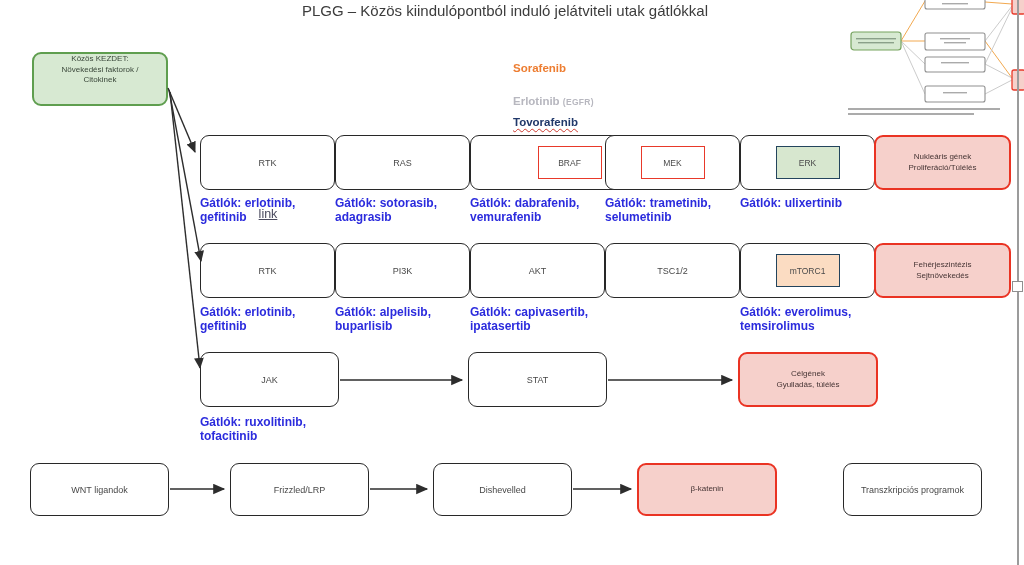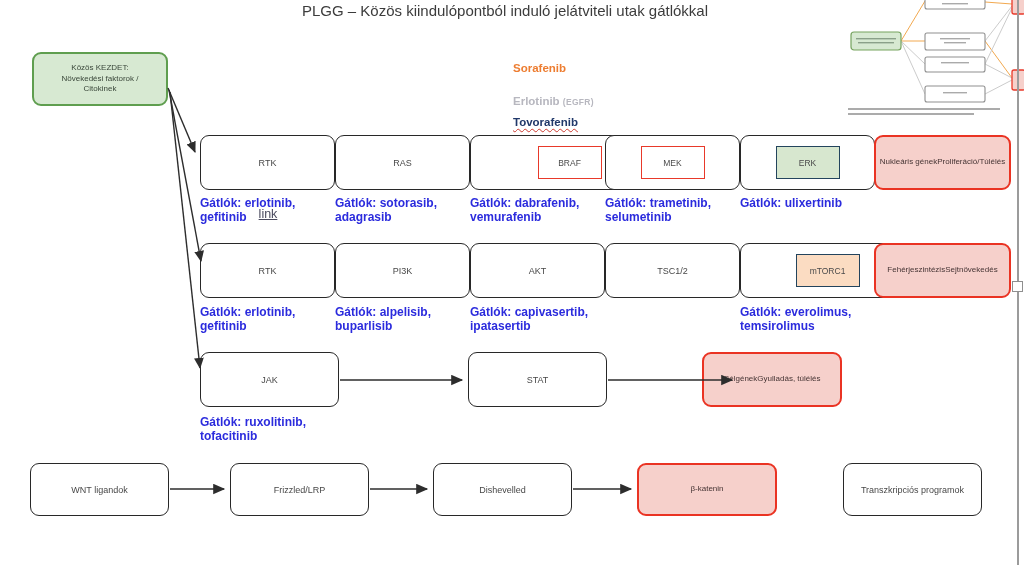--- a/index.html
+++ b/index.html
@@ -2,27 +2,27 @@
 <html><head>
 <meta charset="utf-8">
 <style>
   html,body{margin:0;padding:0;background:#ffffff;font-family:"Liberation Sans",sans-serif;}
   .canvas{position:relative;width:1024px;height:565px;background:#fff;overflow:hidden;}
   .title{position:absolute;left:0;top:2px;width:1010px;text-align:center;font-size:15px;color:#3c3c3c;}
 
   
   .startbox{position:absolute;left:32px;top:52px;width:132px;height:50px;background:#d7e9d2;
     border:2.2px solid #5f9e4f;border-radius:9px;display:flex;flex-direction:column;align-items:center;
-    justify-content:center;font-size:8px;color:#394639;text-align:center;line-height:10.5px;}
+    justify-content:flex-start;font-size:8px;color:#394639;text-align:center;line-height:10.5px;}
 
   
   .cell{position:absolute;height:53px;background:#fff;border:1.6px solid #282828;border-radius:9px;
     display:flex;align-items:center;justify-content:center;font-size:9px;color:#484848;z-index:2;}
   .endbox{position:absolute;height:51px;background:#f6d0cb;border:2.4px solid #ea3323;border-radius:9px;
-    display:flex;align-items:center;justify-content:center;font-size:8px;
+    display:flex;flex-direction:column;align-items:center;justify-content:center;font-size:8px;
     color:#453434;line-height:10.5px;text-align:center;z-index:3;}
   .inner{border:1.8px solid #e8392a;background:#fff;width:62px;height:31px;display:flex;align-items:center;
     justify-content:center;font-size:8.5px;color:#4a4a4a;}
   .inner.green{border-color:#23445d;background:#d7e7cf;}
   .inner.peach{border-color:#23445d;background:#fbdcc2;}
 
   .inh{position:absolute;width:136px;text-align:left;font-size:12px;font-weight:700;color:#2b2bdd;z-index:4;}
   .linktext{position:absolute;width:136px;text-align:center;font-size:12.5px;color:#4a4a5e;
     text-decoration:underline;z-index:4;cursor:pointer;}
 
@@ -103,41 +103,41 @@
     </div>
   <div class="cell" style="left:335px;top:243px;width:133px;">
       <span>PI3K</span>
     </div>
   <div class="cell" style="left:470px;top:243px;width:133px;">
       <span>AKT</span>
     </div>
   <div class="cell" style="left:605px;top:243px;width:133px;">
       <span>TSC1/2</span>
     </div>
-  <div class="cell" style="left:740px;top:243px;width:133px;padding-left:20px;">
+  <div class="cell" style="left:740px;top:243px;width:133px;">
     <div class="inner peach">
         <span>mTORC1</span>
       </div>
   </div>
   <div class="endbox" style="left:874px;top:243px;width:133px;">
     <div>Fehérjeszintézis</div>
     <div>Sejtnövekedés</div>
   </div>
   <div class="inh" style="left:200px;top:305px;">Gátlók: erlotinib, gefitinib</div>
   <div class="inh" style="left:335px;top:305px;">Gátlók: alpelisib, buparlisib</div>
   <div class="inh" style="left:470px;top:305px;">Gátlók: capivasertib, ipatasertib</div>
   <div class="inh" style="left:740px;top:305px;width:150px;">Gátlók: everolimus, temsirolimus</div>
 
   <div class="cell" style="left:200px;top:352px;width:137px;">
       <span>JAK</span>
     </div>
   <div class="cell" style="left:468px;top:352px;width:137px;">
       <span>STAT</span>
     </div>
-  <div class="endbox" style="left:702px;top:352px;width:136px;">
+  <div class="endbox" style="left:738px;top:352px;width:136px;">
     <div>Célgének</div>
     <div>Gyulladás, túlélés</div>
   </div>
   <div class="inh" style="left:200px;top:415px;">Gátlók: ruxolitinib, tofacitinib</div>
 
   <div class="cell" style="left:30px;top:463px;width:137px;height:51px;">
       <span>WNT ligandok</span>
     </div>
   <div class="cell" style="left:230px;top:463px;width:137px;height:51px;">
       <span>Frizzled/LRP</span>

